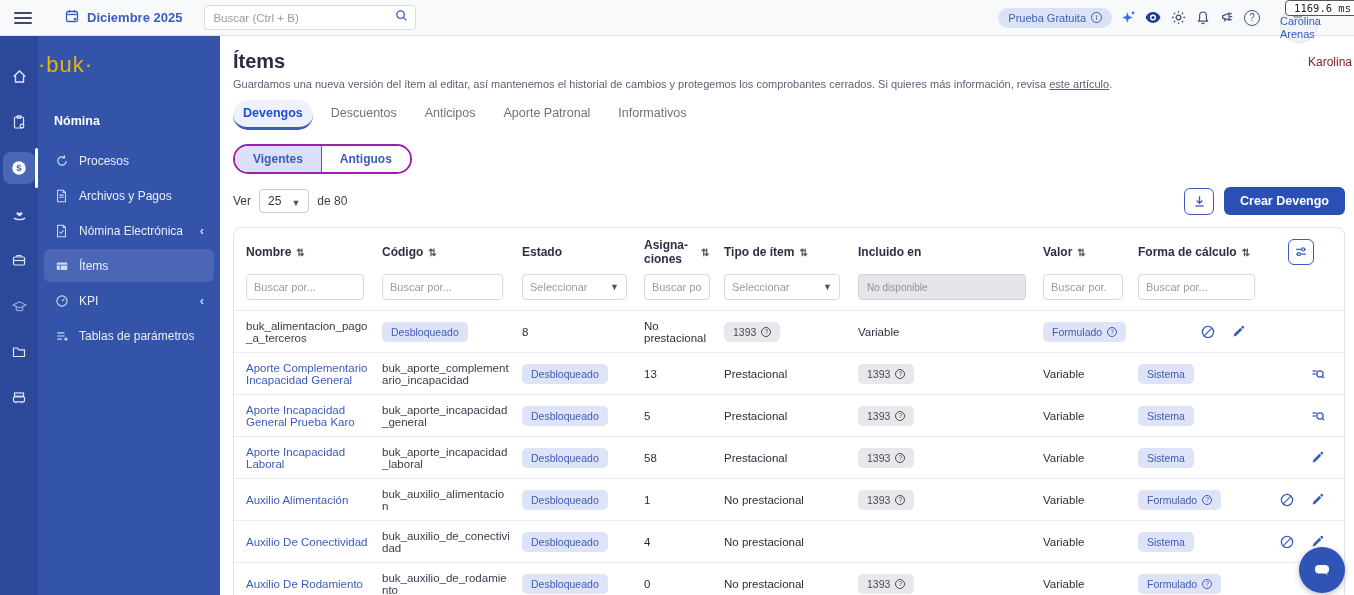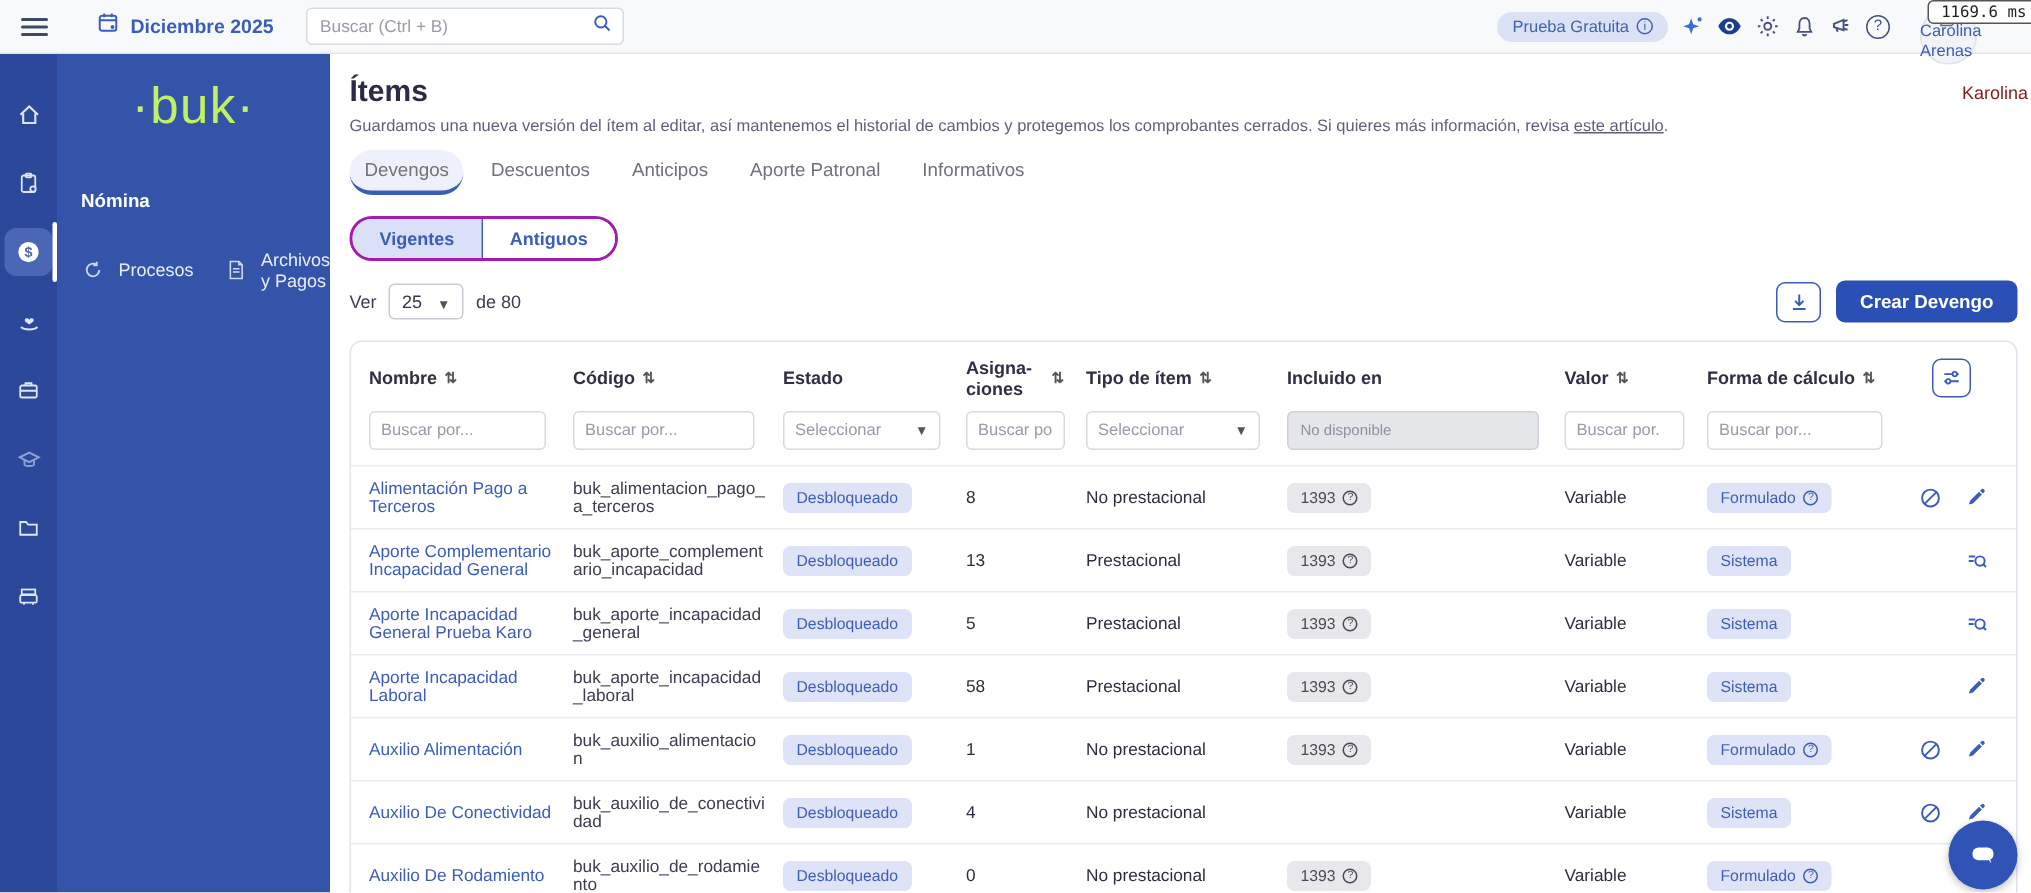--- a/index.html
+++ b/index.html
@@ -29,37 +29,37 @@
 
   
   .rail { width:38px; background:#2c489b; display:flex; flex-direction:column; align-items:center; padding-top:24px; gap:14px; flex-shrink:0; }
   .rail-item { width:32px; height:32px; display:flex; align-items:center; justify-content:center; color:#dfe6f7; position:relative; cursor:pointer; border-radius:8px; }
   .rail-item.dim { color:#8fa2d6; }
   .rail-item.active { background:#4a66b5; }
   .rail-item.active::after { content:""; position:absolute; right:-3px; top:-4px; width:3px; height:40px; background:#fff; border-radius:2px; }
 
   
   .side { width:182px; background:#3354a8; color:#e9edfa; flex-shrink:0; display:flex; flex-direction:column; }
-  .logo { text-align:center; margin-top:16px; font-size:34px; color:#bef264; letter-spacing:1px; font-weight:500; }
+  .logo { margin-top:16px; font-size:22px; color:#eab308; letter-spacing:1px; font-weight:500; }
   .side-section { margin:36px 0 6px 16px; font-size:12.5px; font-weight:700; color:#fff; }
-  .menu { margin-top:10px; display:flex; flex-direction:row; gap:2px; padding:0 6px; }
+  .menu { margin-top:10px; display:flex; flex-direction:column; gap:2px; padding:0 6px; }
   .menu-item { display:flex; align-items:center; gap:10px; padding:9px 10px; font-size:12px; border-radius:6px; cursor:pointer; color:#e9edfa; }
   .menu-item.active { background:#4a66b5; }
   .menu-item .mi-icon { width:15px; height:15px; display:inline-flex; align-items:center; justify-content:center; color:#cfd9f2; }
   .menu-item .chev { margin-left:auto; font-size:13px; font-weight:700; color:#cfd9f2; }
 
   
   .main { flex:1; background:#fff; padding:14px 9px 0 13px; position:relative; overflow:hidden; }
   h1.page-title { font-size:20px; font-weight:700; color:#2b2b45; }
   .page-desc { margin-top:5px; font-size:11px; color:#5f5f78; }
   .page-desc a { color:#5f5f78; text-decoration:underline; cursor:pointer;text-align:right; }
 
   .tabs { display:flex; gap:8px; margin-top:10px; }
   .tab { font-size:12.5px; color:#70707f; padding:6px 10px 7px; cursor:pointer; border-bottom:3px solid transparent; }
-  .tab.active { color:#737373; background:#eef1fb; border-bottom-color:#3b5cb8; font-weight:400;border-radius:15px; }
+  .tab.active { color:#1d4ed8; background:#eef1fb; border-bottom-color:#3b5cb8; font-weight:700;border-radius:15px; }
 
   .toggle-group { display:inline-flex; margin-top:14px; border:2px solid #a21caf; border-radius:16px; overflow:hidden; }
   .toggle-btn { font-size:12px; color:#3b5cb8; padding:6px 18px; background:#fff; cursor:pointer; font-weight:600; }
   .toggle-btn.active { background:#d9e0f7; }
   .toggle-btn + .toggle-btn { border-left:1px solid #3b5cb8; }
 
   .control-row { margin-top:13px; display:flex; align-items:center; font-size:12px; color:#3d3d52; }
   .page-size { margin:0 8px; border:1px solid #c9cbd6; border-radius:4px; padding:4px 8px; display:flex; align-items:flex-end; gap:10px; font-size:12px; color:#33334a; cursor:pointer; background:#fff; }
   .caret { font-size:9px; color:#555; }
   .control-right { margin-left:auto; display:flex; align-items:center; gap:10px; }
@@ -396,21 +396,20 @@
           </div>
         <div class="tf-cell">
             <span class="tf-disabled">No disponible</span>
           </div>
         <div class="tf-cell"><input class="tf-input" placeholder="Buscar por." style=""></div>
         <div class="tf-cell"><input class="tf-input" placeholder="Buscar por..." style=""></div>
         <div class="tf-cell"></div>
       </div>
       <div id="tbody">
           <div class="tgrid trow">
-            <div class="td c-name"><a>Alimentación Pago a Terceros</a></div>
             <div class="td c-code">buk_alimentacion_pago_a_terceros</div>
             <div class="td"><span class="pill-blue">Desbloqueado</span></div>
             <div class="td">8</div>
             <div class="td">No prestacional</div>
             <div class="td"><span class="pill-gray">
                 <span>1393</span>
                 <span class="pill-help">?</span>
               </span></div>
             <div class="td">Variable</div>
             <div class="td"><span class="pill-blue">

